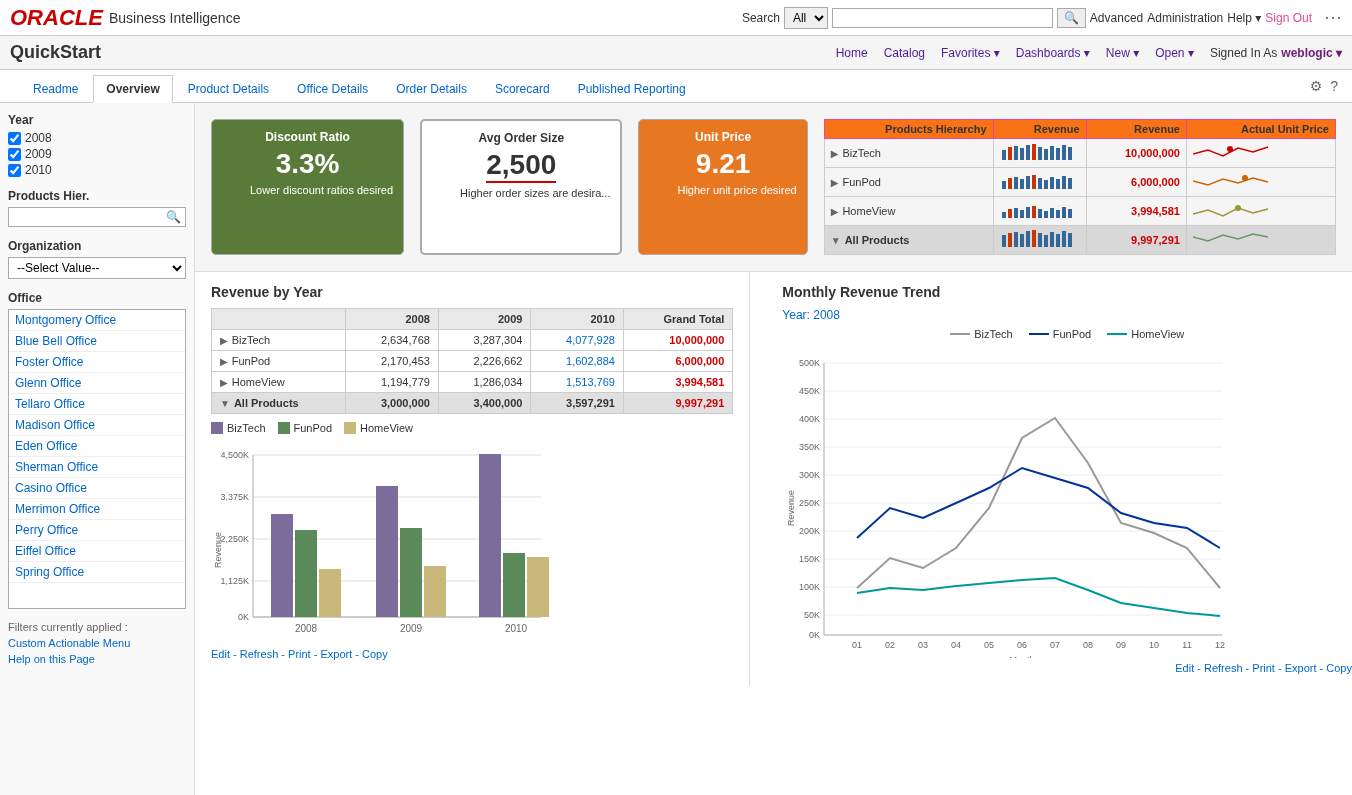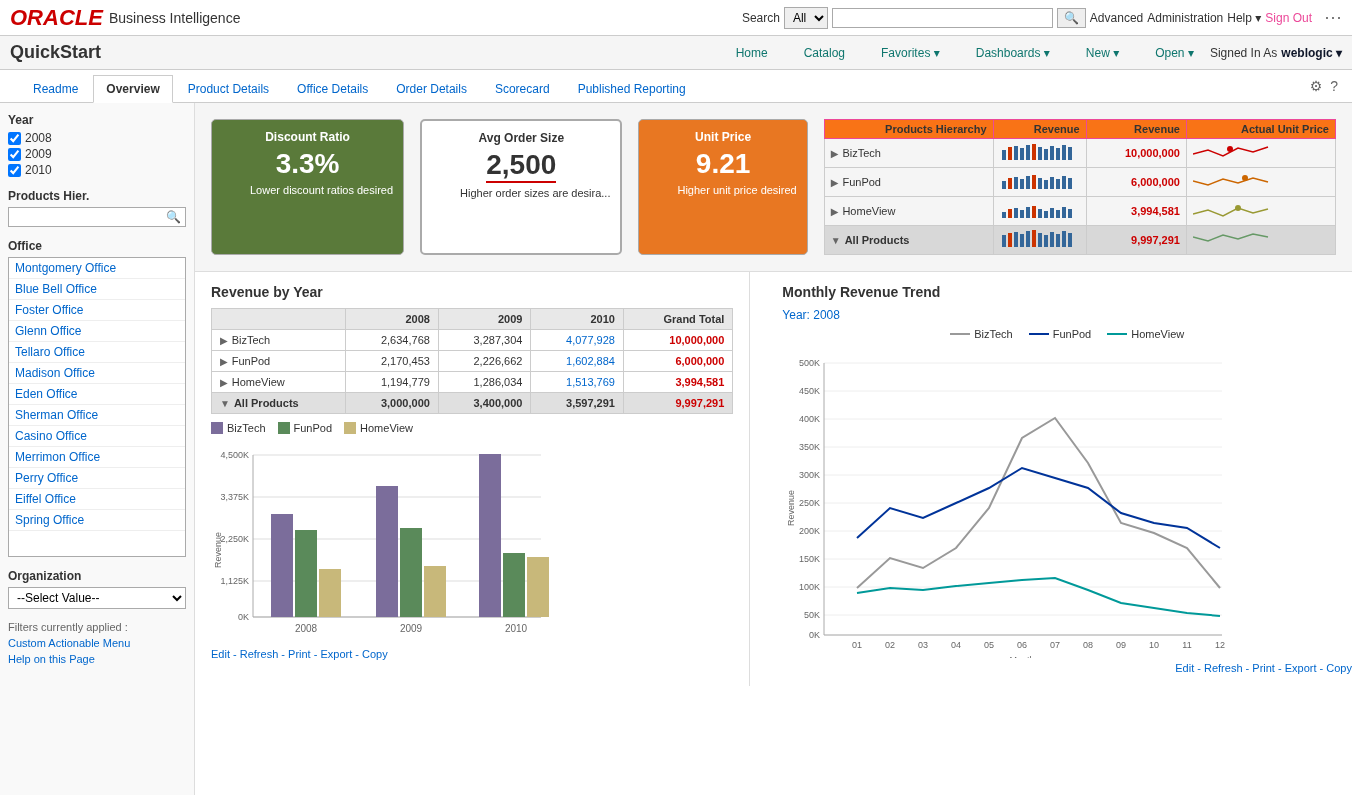--- a/index.html
+++ b/index.html
@@ -12,24 +12,24 @@
     #topbar .logo .bi-text { font-size: 14px; color: #333; }
     #topbar .search-area { display: flex; align-items: center; gap: 4px; margin-left: auto; }
     #topbar .search-select { border: 1px solid #aaa; padding: 2px 4px; font-size: 12px; }
     #topbar .search-btn { background: #eee; border: 1px solid #aaa; padding: 2px 6px; cursor: pointer; font-size: 12px; }
     #topbar .dots { font-size: 18px; color: #666; margin-left: 8px; }
 
     
     #navbar { background: #f5f5f5; border-bottom: 1px solid #ccc; display: flex; align-items: center; justify-content: space-between; padding: 4px 10px; height: 34px; }
     #navbar .app-title { font-size: 18px; font-weight: bold; color: #333; }
     #navbar .nav-links { display: flex; align-items: center; gap: 16px; }
-    #navbar .nav-links a { font-size: 12px; color: #0f766e; text-decoration: none; cursor: pointer; margin-left: 20px; }
+    #navbar .nav-links a { font-size: 12px; color: #4c1d95; text-decoration: none; cursor: pointer; }
     #navbar .signed-in { font-size: 12px; display: flex; align-items: center; gap: 4px; }
     #navbar .signed-in .label { color: #333; }
-    #navbar .signed-in .user { color: #0f172a; font-weight: bold; cursor: pointer; }
+    #navbar .signed-in .user { color: #701a75; font-weight: bold; cursor: pointer; }
 
     
     #tabs { background: #fff; border-bottom: 1px solid #ccc; display: flex; align-items: flex-end; padding: 0 10px; gap: 4px; height: 32px; }
     .tab { padding: 6px 12px; font-size: 12px; cursor: pointer; color: #0066cc; border: 1px solid transparent; border-bottom: none; text-decoration: none; }
     .tab.active { background: #fff; border: 1px solid #ccc; border-bottom: 1px solid #fff; color: #333; font-weight: bold; margin-bottom: -1px; }
 
     
     #main { display: flex; height: calc(795px - 36px - 34px - 32px); overflow: hidden; }
 
     
@@ -185,45 +185,45 @@
 
     <div class="filter-section">
       <div class="section-label">Products Hier.</div>
       <div class="search-box">
         <input type="text" style="">
         <span>🔍</span>
       </div>
     </div>
 
     <div class="filter-section">
+      <div class="section-label">Organization</div>
+      <select class="dropdown-select">
+        <option>--Select Value--</option>
+      </select>
+    </div>
+
+    <div class="filter-section">
       <div class="section-label">Office</div>
       <div class="office-list">
         <div class="office-item">Montgomery Office</div>
         <div class="office-item">Blue Bell Office</div>
         <div class="office-item">Foster Office</div>
         <div class="office-item">Glenn Office</div>
         <div class="office-item">Tellaro Office</div>
         <div class="office-item">Madison Office</div>
         <div class="office-item">Eden Office</div>
         <div class="office-item">Sherman Office</div>
         <div class="office-item">Casino Office</div>
         <div class="office-item">Merrimon Office</div>
         <div class="office-item">Perry Office</div>
         <div class="office-item">Eiffel Office</div>
         <div class="office-item">Spring Office</div>
       </div>
     </div>
 
-    <div class="filter-section">
-      <div class="section-label">Organization</div>
-      <select class="dropdown-select">
-        <option>--Select Value--</option>
-      </select>
-    </div>
-
     <div class="bottom-links">
       <div class="filters-label">Filters currently applied :</div>
       <a href="#">Custom Actionable Menu</a>
       <a href="#">Help on this Page</a>
     </div>
   </div>
 
   <div id="content">
 
     <div class="kpi-row">

